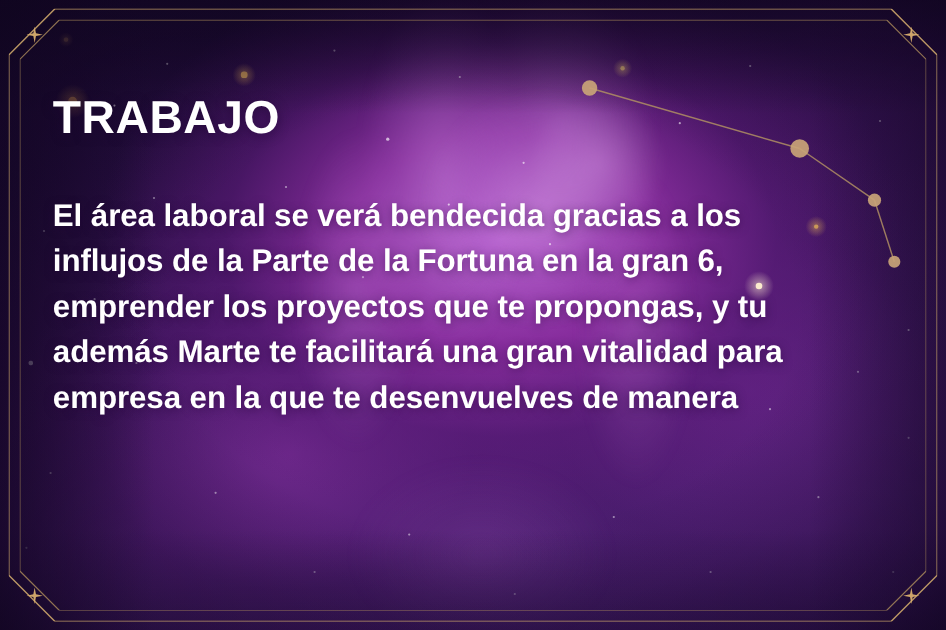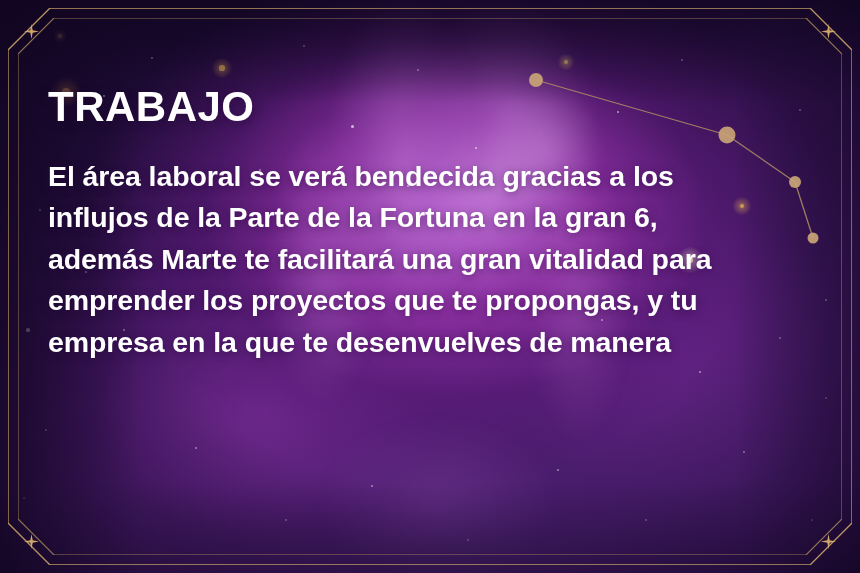--- a/index.html
+++ b/index.html
@@ -109,21 +109,21 @@
     color: #ffffff;
     letter-spacing: 0.5px;
     line-height: 1;
     margin: 0 0 0 0;
     font-stretch: condensed;
     text-shadow: 0 2px 10px rgba(30,5,50,0.55);
     white-space: nowrap;
   }
 
   #body-text {
-    margin-top: 28px;
+    margin-top: 48px;
     width: 790px;
     font-size: 28.5px;
     font-weight: bold;
     color: #ffffff;
     line-height: 1.455;
     letter-spacing: -0.1px;
     text-shadow: 0 2px 9px rgba(35,6,56,0.50);
   }
   #body-text .line { display: block; white-space: nowrap; }
 </style>
@@ -228,19 +228,19 @@
     <svg viewBox="0 0 20 20">
         <path d="M10 0 L11.6 8.4 L20 10 L11.6 11.6 L10 20 L8.4 11.6 L0 10 L8.4 8.4 Z" fill="#d8ae6e" opacity="0.95"></path>
       </svg>
   </div>
 
   <div id="content">
     <h1 id="page-title">TRABAJO</h1>
     <div id="body-text">
         <span class="line">El área laboral se verá bendecida gracias a los</span>
         <span class="line">influjos de la Parte de la Fortuna en la gran 6,</span>
+        <span class="line">emprender los proyectos que te propongas, y tu</span>
         <span class="line">además Marte te facilitará una gran vitalidad para</span>
-        <span class="line">emprender los proyectos que te propongas, y tu</span>
         <span class="line">empresa en la que te desenvuelves de manera</span>
       </div>
   </div>
 
 </div>
 
 </body></html>

